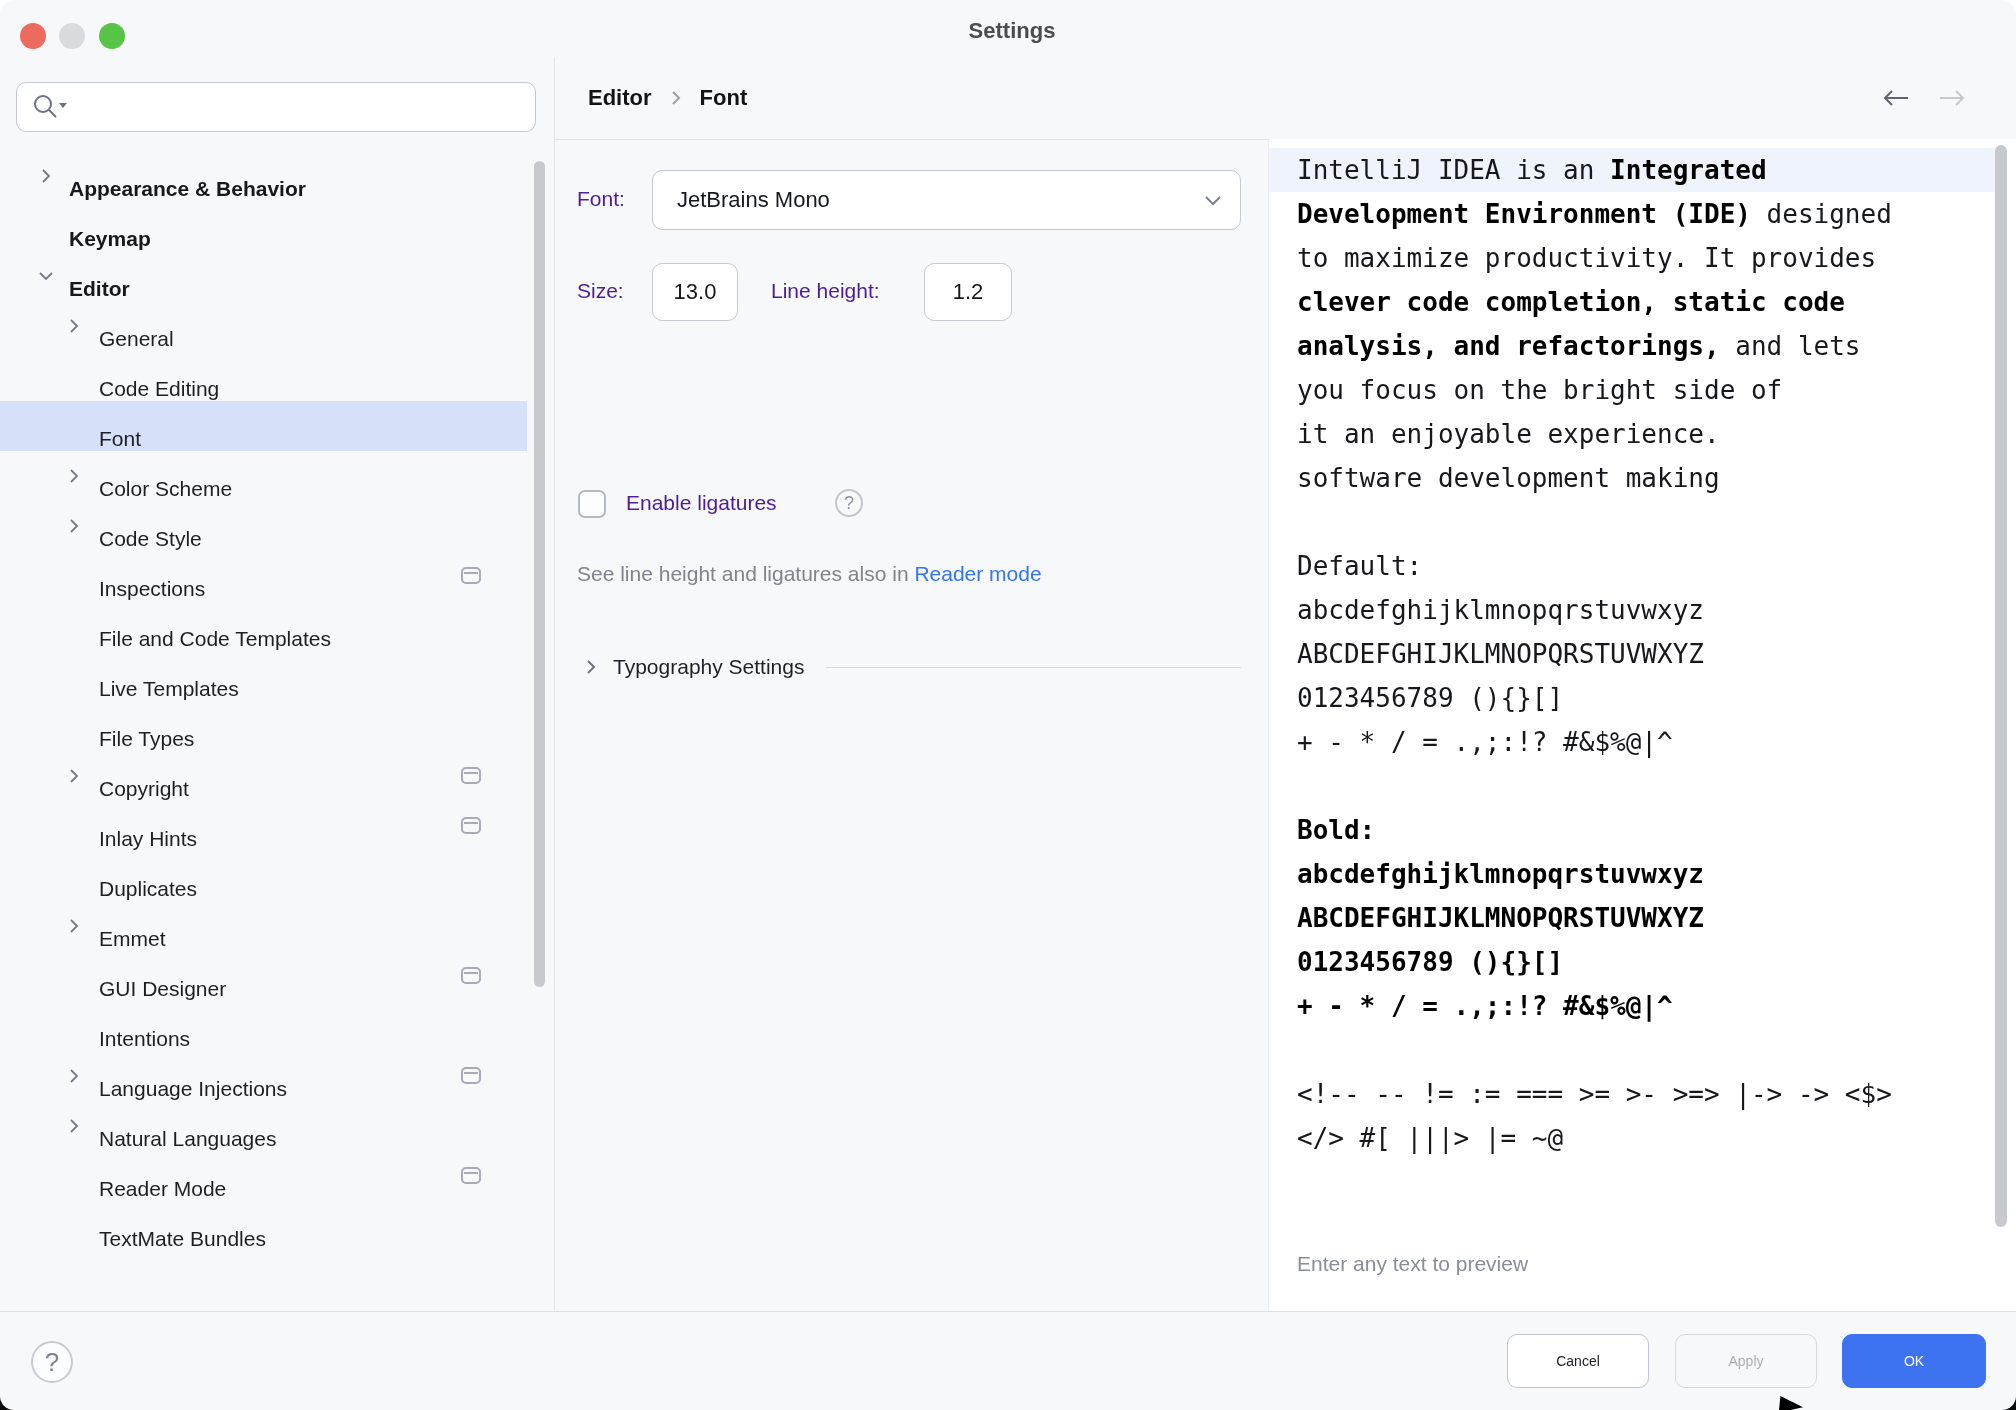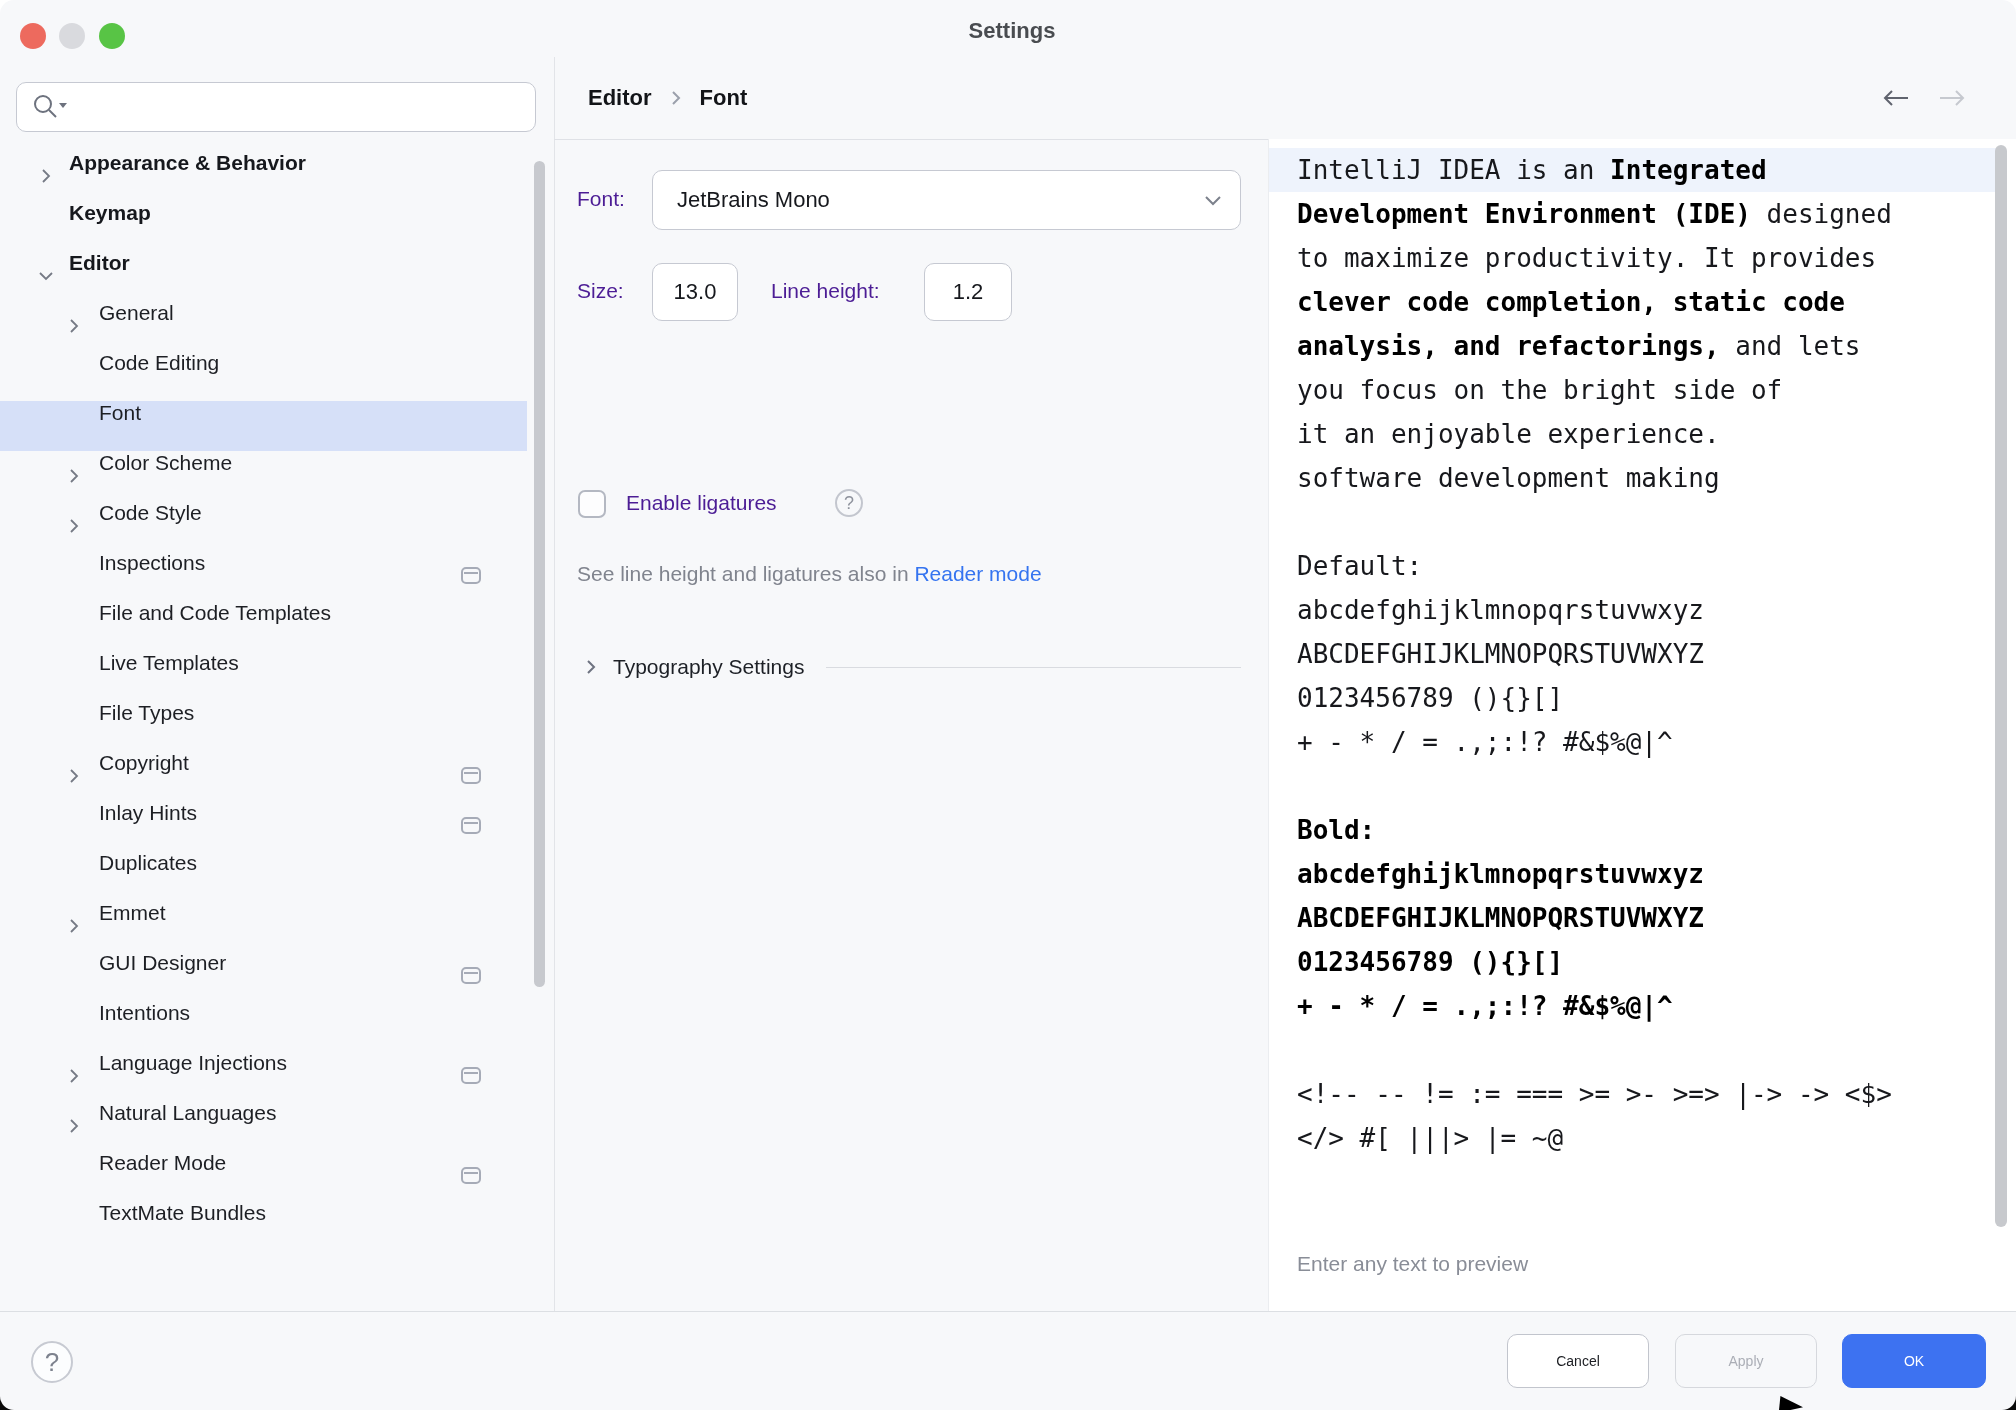--- a/index.html
+++ b/index.html
@@ -20,21 +20,21 @@
              font-weight:bold;font-size:22px;color:#494c50;}
 
   
   .sidebar{position:absolute;left:0;top:57px;width:554px;height:1254px;border-right:1px solid #e2e4e8;}
   .searchbox{position:absolute;left:16px;top:25px;width:520px;height:50px;background:#ffffff;
              border:1px solid #c6c9d2;border-radius:10px;box-sizing:border-box;display:flex;align-items:center;}
   .searchbox svg{margin-left:14px;}
   .search-input{border:none;outline:none;background:transparent;flex:1;height:100%;
                 font-size:21px;color:#1f2127;padding:0 10px;}
   .nav{position:absolute;left:0;top:94px;width:554px;}
-  .nav-row{position:relative;height:50px;width:527px;display:flex;align-items:flex-start;}
+  .nav-row{position:relative;height:50px;width:527px;display:flex;align-items:flex-end;}
   .nav-row.selected{background:#d6e0f8;}
   .nav-chevron{position:absolute;top:13px;width:24px;height:24px;}
   .nav-label{font-size:21px;color:#1d1f24;white-space:nowrap;}
   .nav-row.top .nav-label{font-weight:bold;color:#16181d;}
   .badge-icon{position:absolute;right:46px;top:16px;width:20px;height:17px;border:2px solid #a6abb7;
               border-radius:5px;box-sizing:border-box;}
   .badge-icon::after{content:"";position:absolute;left:1px;right:1px;top:3px;height:2px;background:#a6abb7;}
   .side-scroll{position:absolute;left:534px;top:104px;width:11px;height:826px;background:#c7c9ce;border-radius:6px;}
 
   

